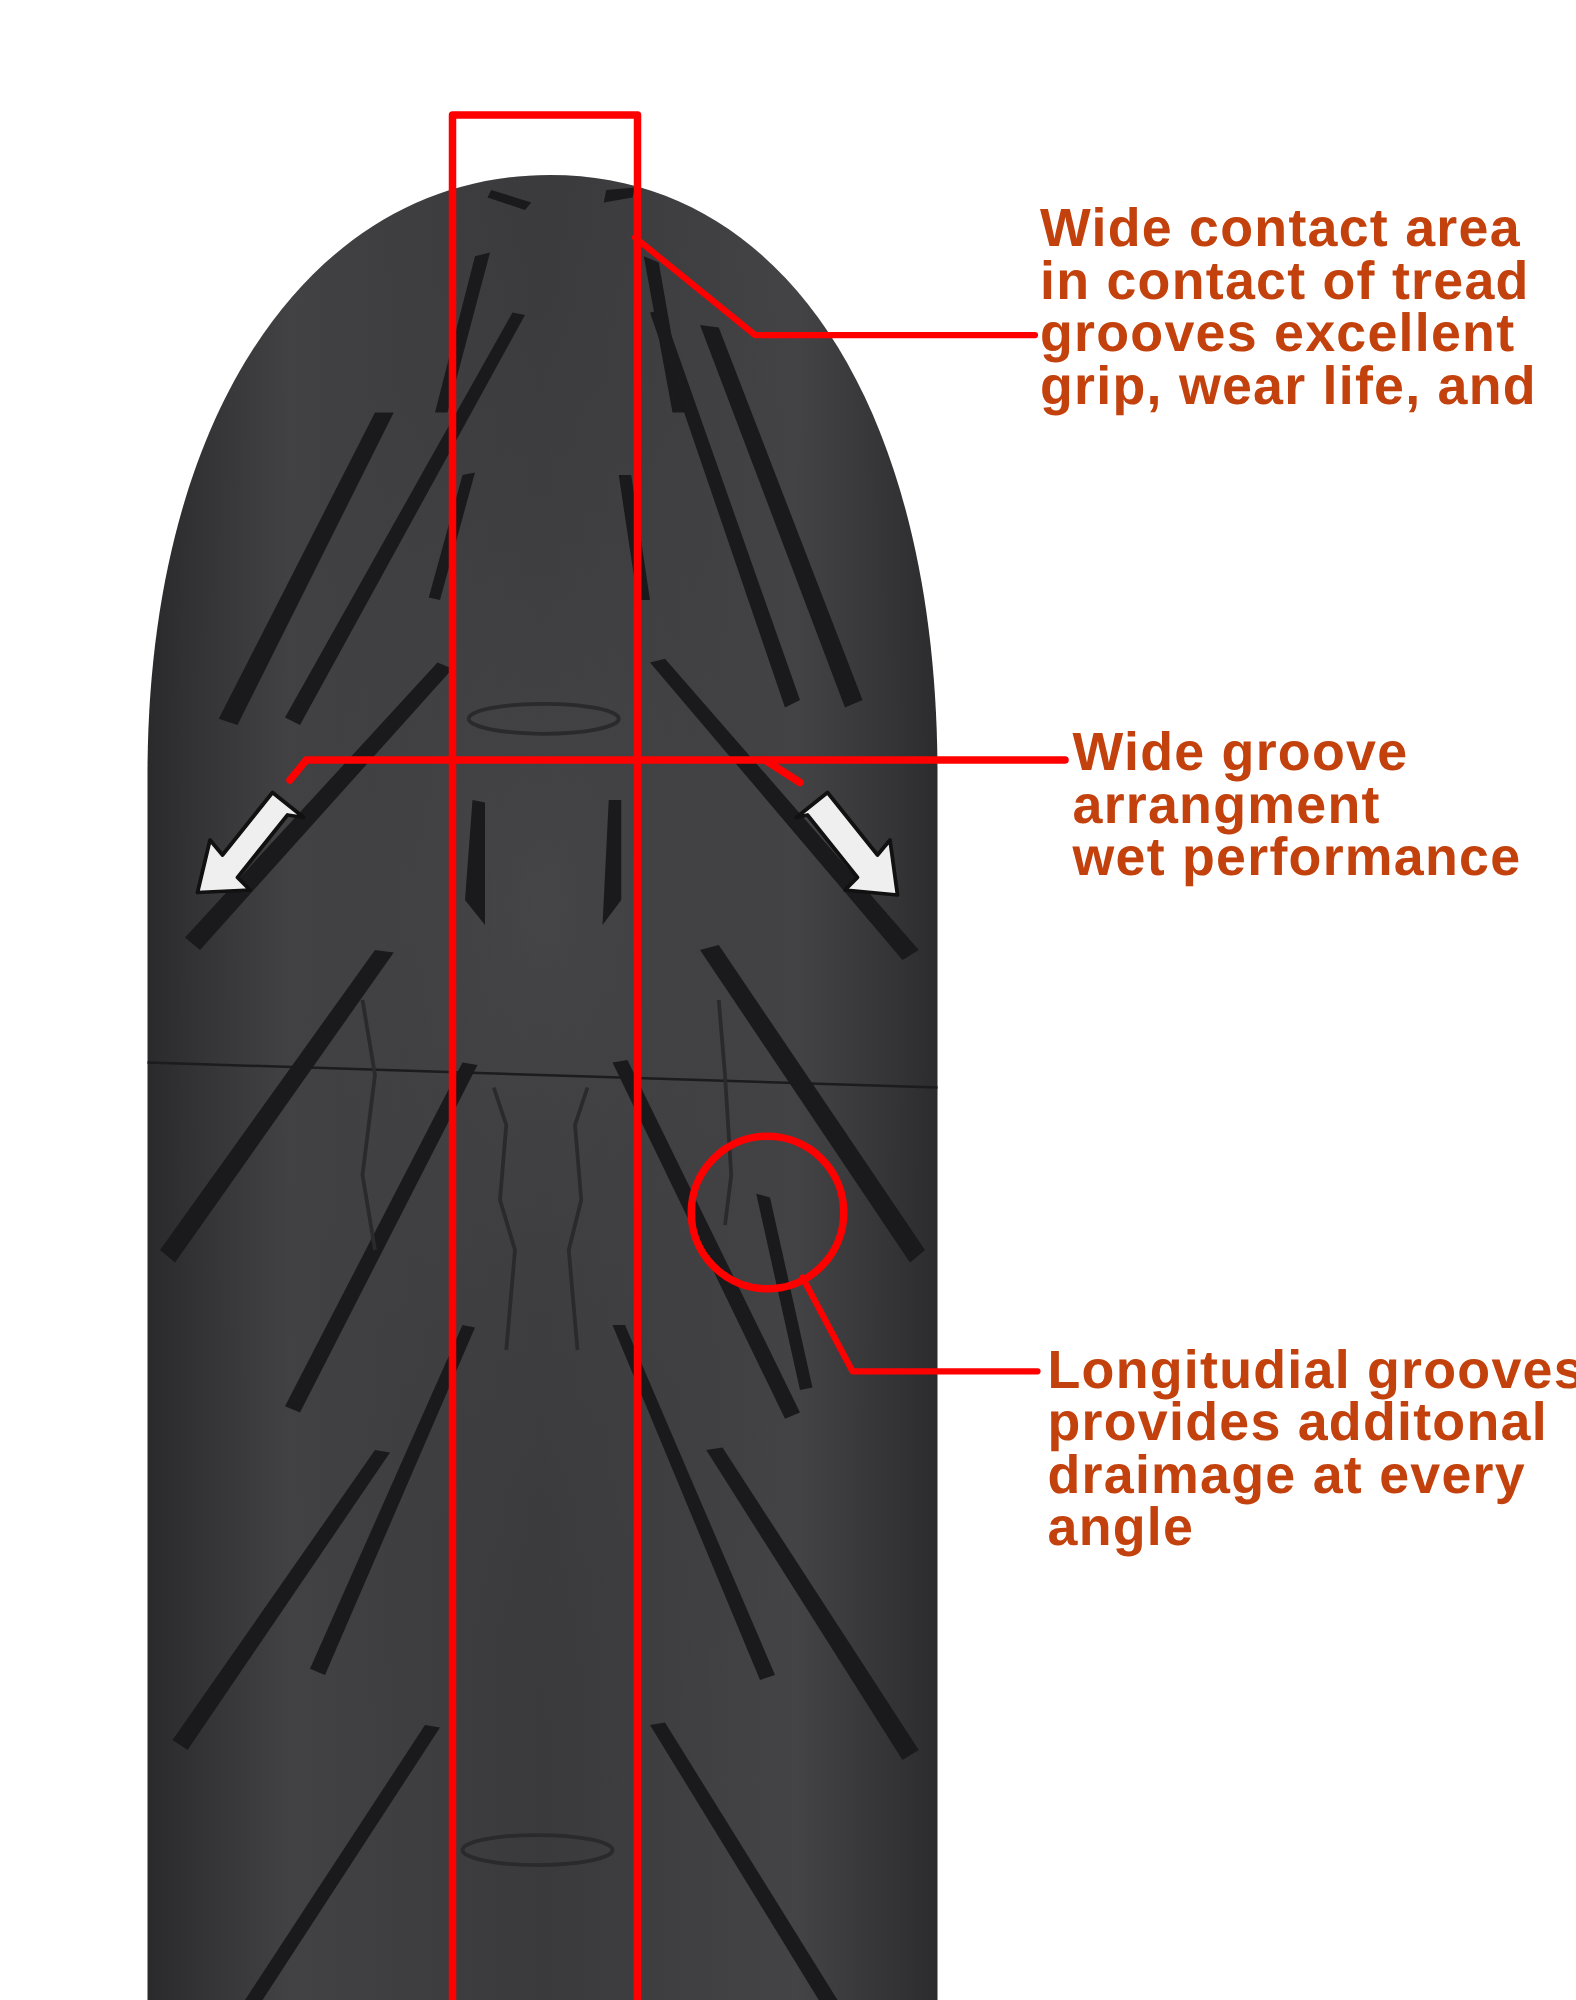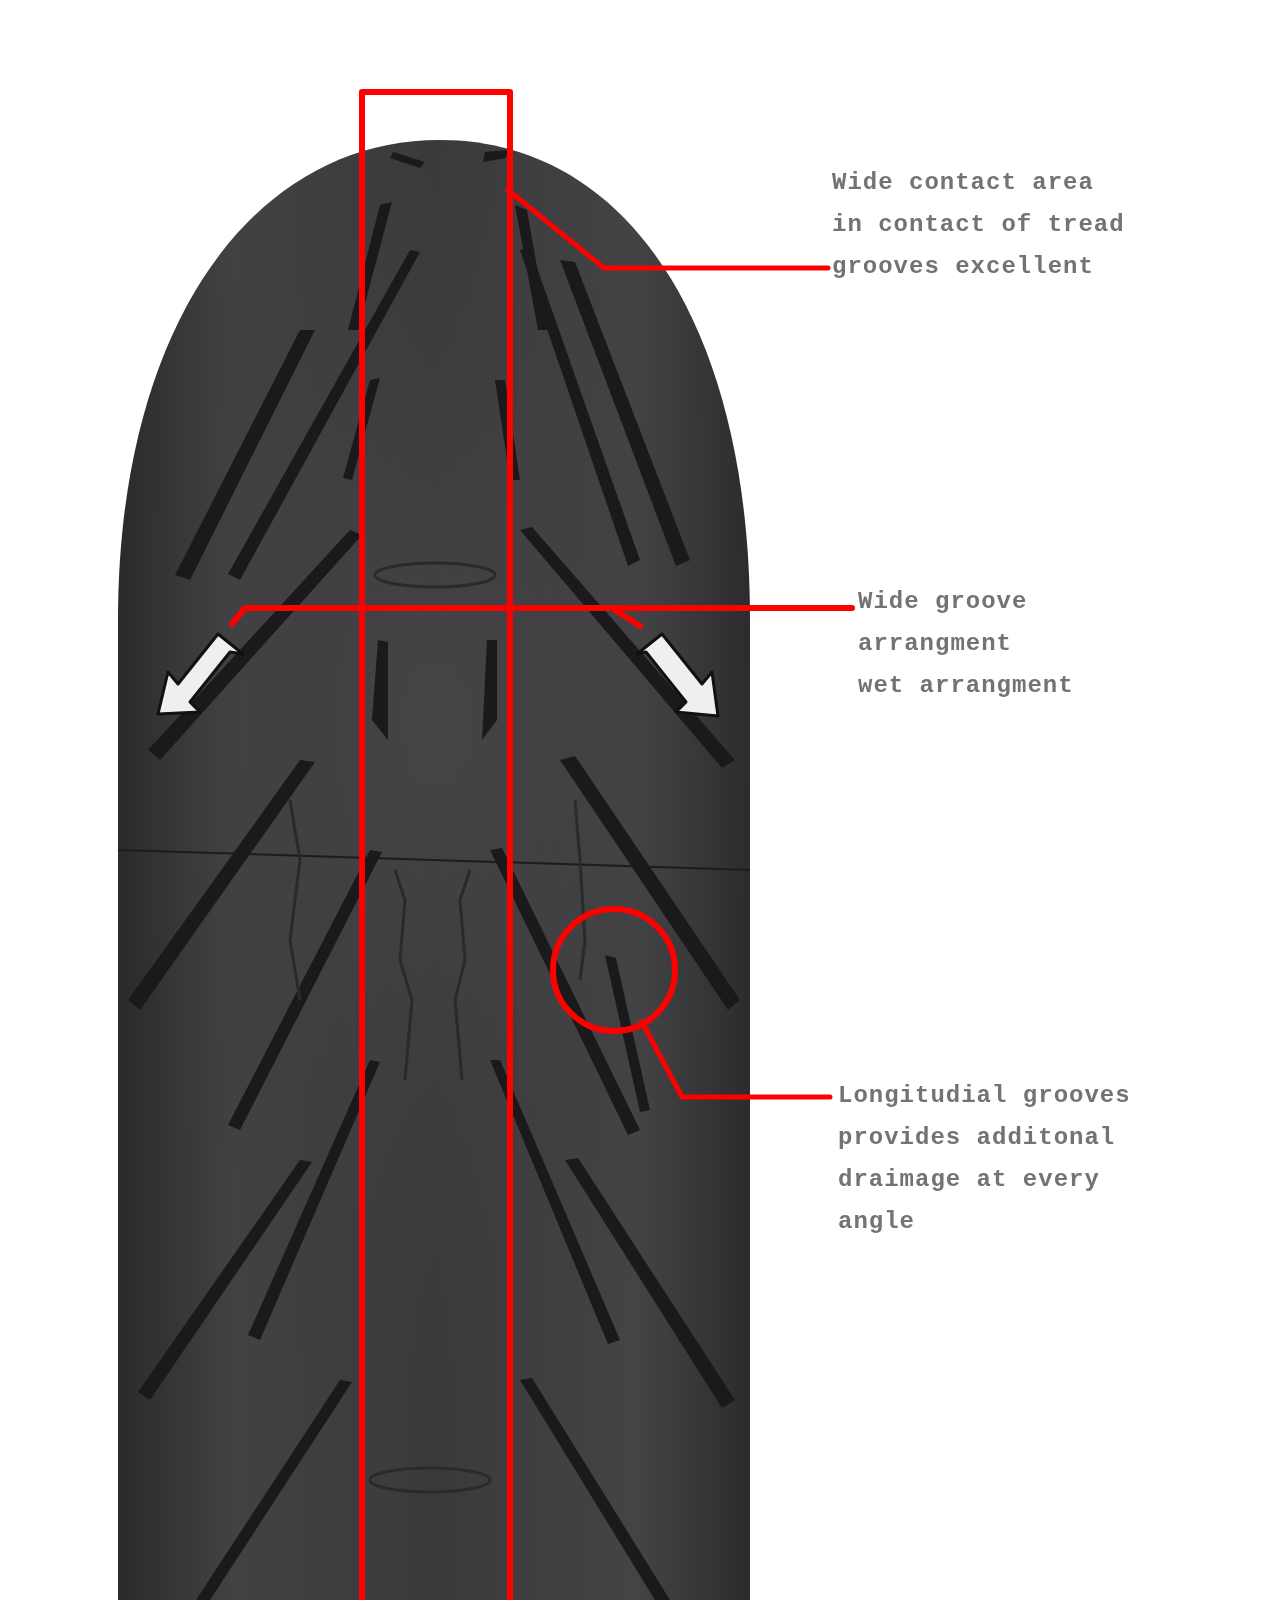--- a/index.html
+++ b/index.html
@@ -1,19 +1,19 @@
 <!DOCTYPE html>
 <html><head>
 <meta charset="utf-8">
 <style>
   html, body { margin:0; padding:0; background:#ffffff; }
   body { width:1261px; height:1600px; position:relative; overflow:hidden; font-family:"Liberation Sans", sans-serif; }
   .stage { position:absolute; left:0; top:0; width:1261px; height:1600px; }
   .tire-svg { position:absolute; left:0; top:0; }
-  .callout { position:absolute; color:#737373; font-family:Liberation Mono, monospace; font-weight:bold; font-size:24px; line-height:42px; letter-spacing:1px; margin:0; }
+  .callout { position:absolute; color:#c2410c; font-family:Liberation Sans, sans-serif; font-weight:bold; font-size:43px; line-height:42px; letter-spacing:1px; margin:0; }
   .callout .line { display:block; white-space:nowrap; }
   #callout-1 { left:832px; top:162px; }
   #callout-2 { left:858px; top:581px; }
   #callout-3 { left:838px; top:1075px; }
 </style>
 </head>
 <body>
 
 <div class="stage">
 
@@ -99,26 +99,27 @@
 
       <circle cx="614" cy="970" r="61" stroke-width="6"></circle>
       <path d="M642,1022 L682,1097 L830,1097" stroke-width="5"></path>
     </g>
   </svg>
 
   <p class="callout" id="callout-1">
     <span class="line">Wide contact area</span>
     <span class="line">in contact of tread</span>
     <span class="line">grooves excellent</span>
+    <span class="line">grip, wear life, and</span>
   </p>
 
   <p class="callout" id="callout-2">
     <span class="line">Wide groove</span>
     <span class="line">arrangment</span>
-    <span class="line">wet arrangment</span>
+    <span class="line">wet performance</span>
   </p>
 
   <p class="callout" id="callout-3">
     <span class="line">Longitudial grooves</span>
     <span class="line">provides additonal</span>
     <span class="line">draimage at every</span>
     <span class="line">angle</span>
   </p>
 
 </div>

